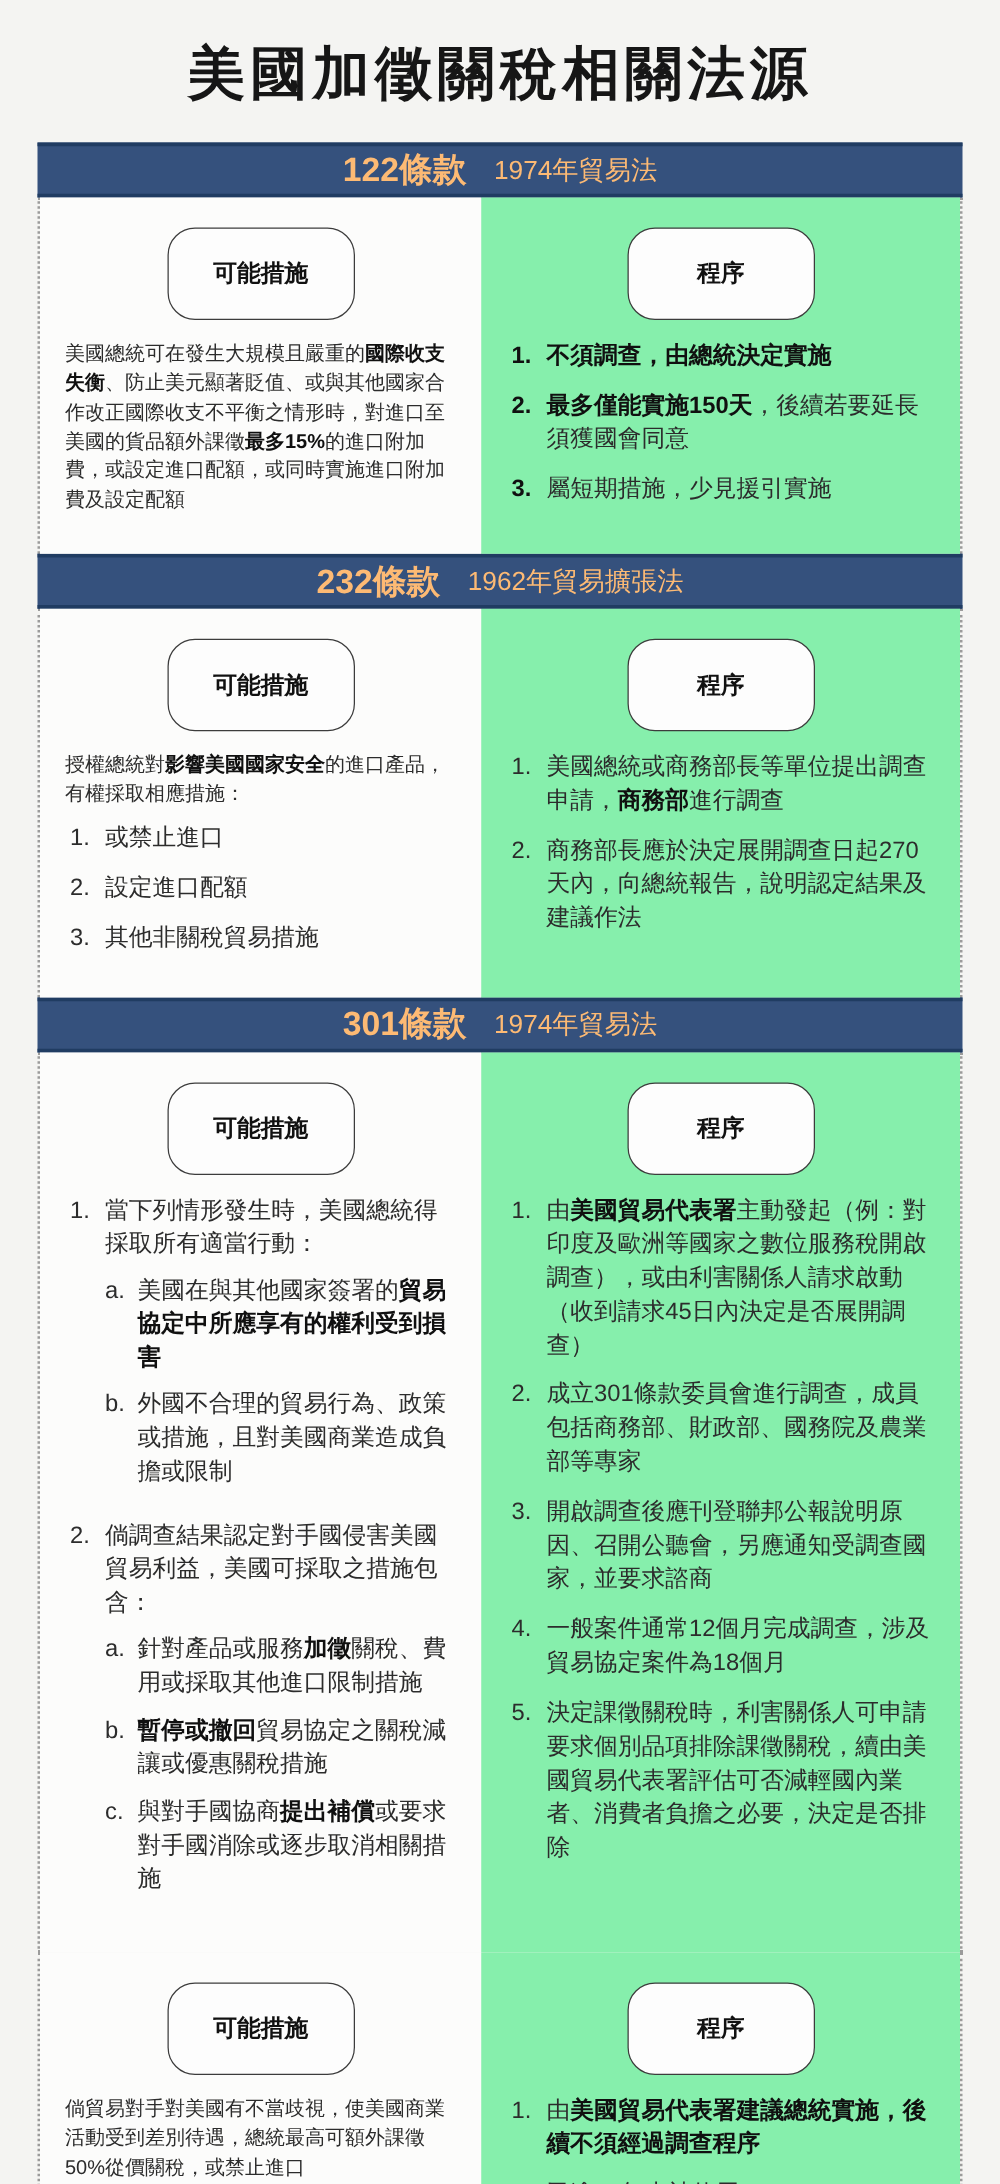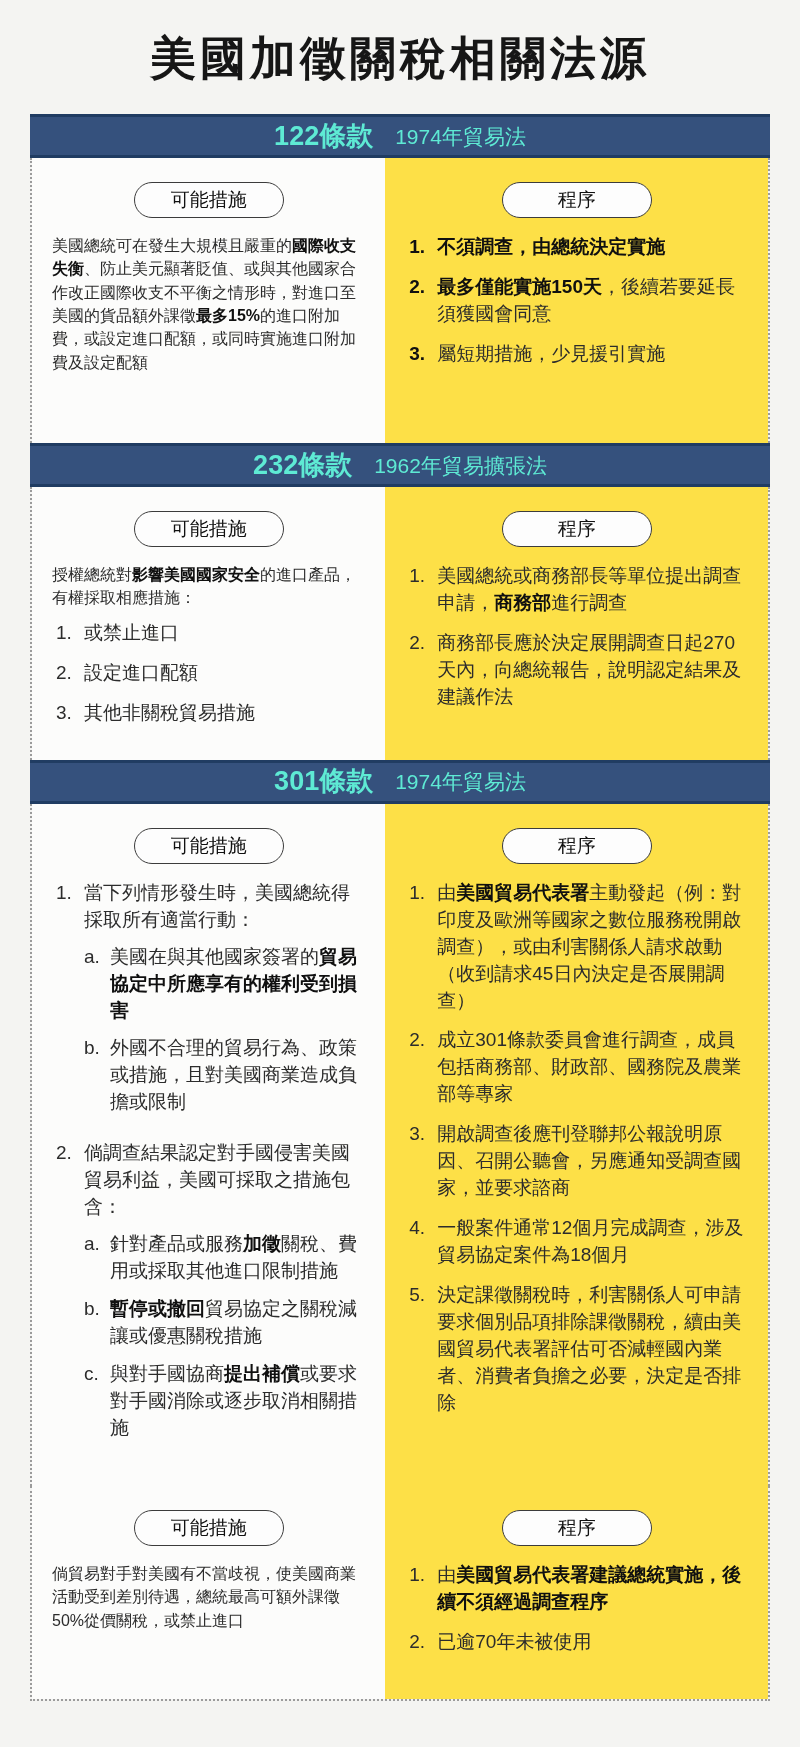--- a/index.html
+++ b/index.html
@@ -17,43 +17,43 @@
     color:#161616;
     border-radius:25px;
   }
   .board{margin:0 30px;}
   .sec-head{
     height:44px;box-sizing:border-box;
     background:#35517d;
     border-top:3px solid #203c62;
     border-bottom:3px solid #203c62;
     display:flex;align-items:center;justify-content:center;gap:22px;
-    color:#5eead4;
+    color:#fdba74;
   }
   .sec-num{font-size:27px;font-weight:700;line-height:1;}
   .sec-law{font-size:21px;font-weight:400;line-height:1;}
   .sec-body{
     display:flex;box-sizing:border-box;
     border-left:2px dotted #9b9b9b;
     border-right:2px dotted #9b9b9b;
   }
   .sec-body.last{border-bottom:2px dotted #9b9b9b;}
   .sec-body.h0{min-height:285px;}
   .sec-body.h1{min-height:238px;}
   .sec-body.h2{min-height:625px;}
   .sec-body.h3{min-height:215px;}
   .col{box-sizing:border-box;padding:14px 20px 20px;}
   .col-left{width:48%;background:#fcfcfb;}
-  .col-right{width:52%;background:#fde047;}
+  .col-right{width:52%;background:#86efac;}
   .pill{
     min-width:150px;width:max-content;box-sizing:border-box;
-    margin:10px auto 16px;padding:4px 30px;
+    margin:10px auto 16px;padding:23px 30px;
     border:1.5px solid #3c3c3c;border-radius:22px;
     background:#fdfdfd;
-    font-size:19px;font-weight:400;text-align:center;color:#111;
+    font-size:19px;font-weight:700;text-align:center;color:#111;
   }
   .intro{margin:4px 0 10px;font-size:16px;line-height:1.46;}
   .b{font-weight:700;color:#101010;}
   .list{margin-top:6px;padding-left:4px;}
   .li{display:flex;margin-bottom:13px;font-size:19px;line-height:1.42;}
   .marker{flex:0 0 28px;}
   .li-text{flex:1;}
   .sublist{margin-top:10px;padding-left:0;}
   .sublist .li{margin-bottom:11px;}
   .sublist .marker{flex:0 0 26px;}

